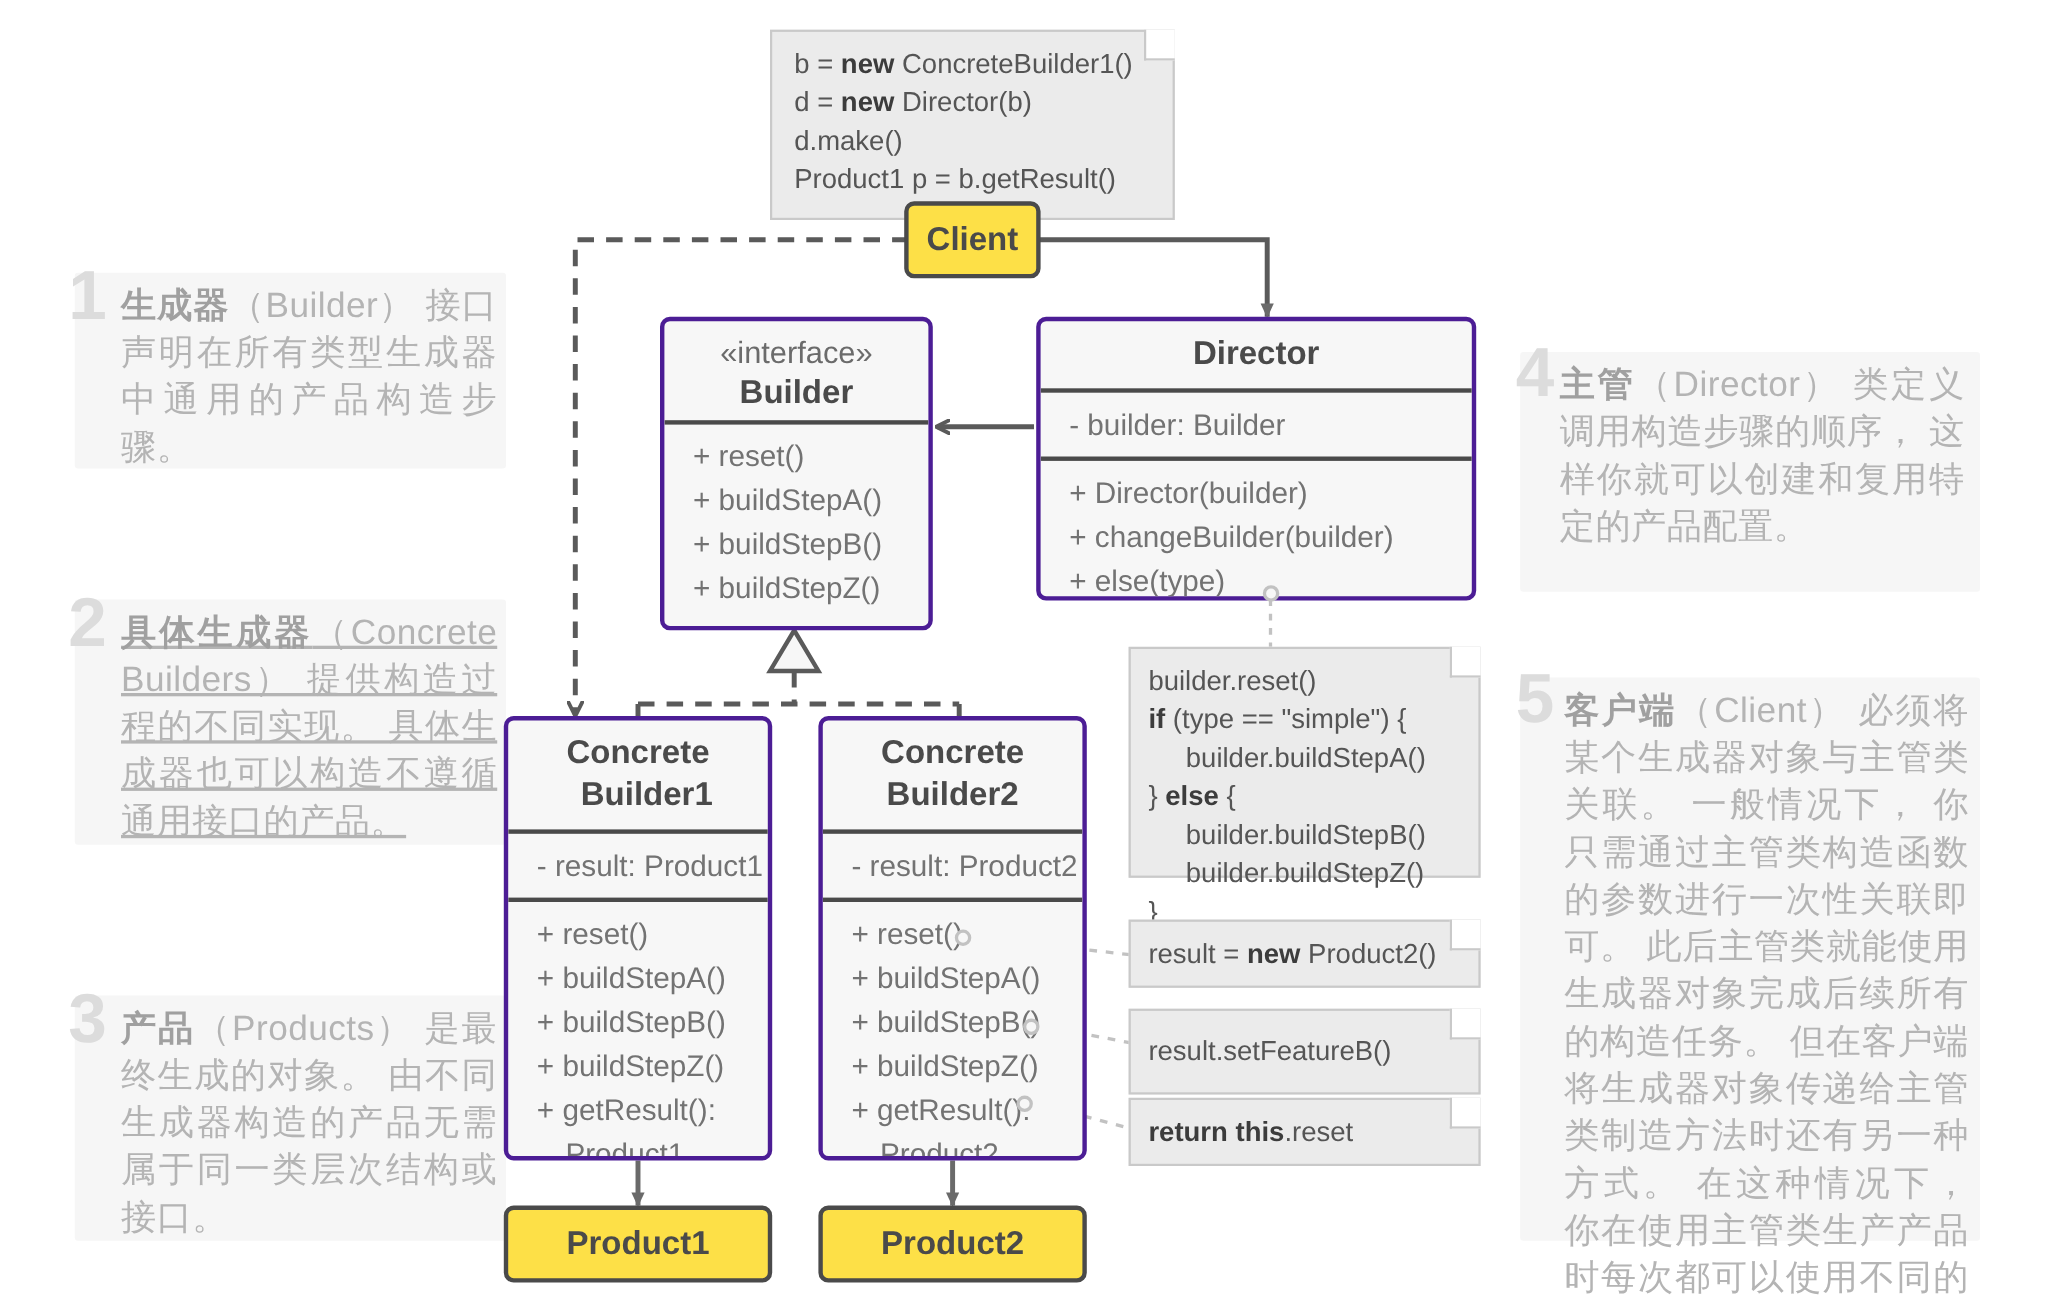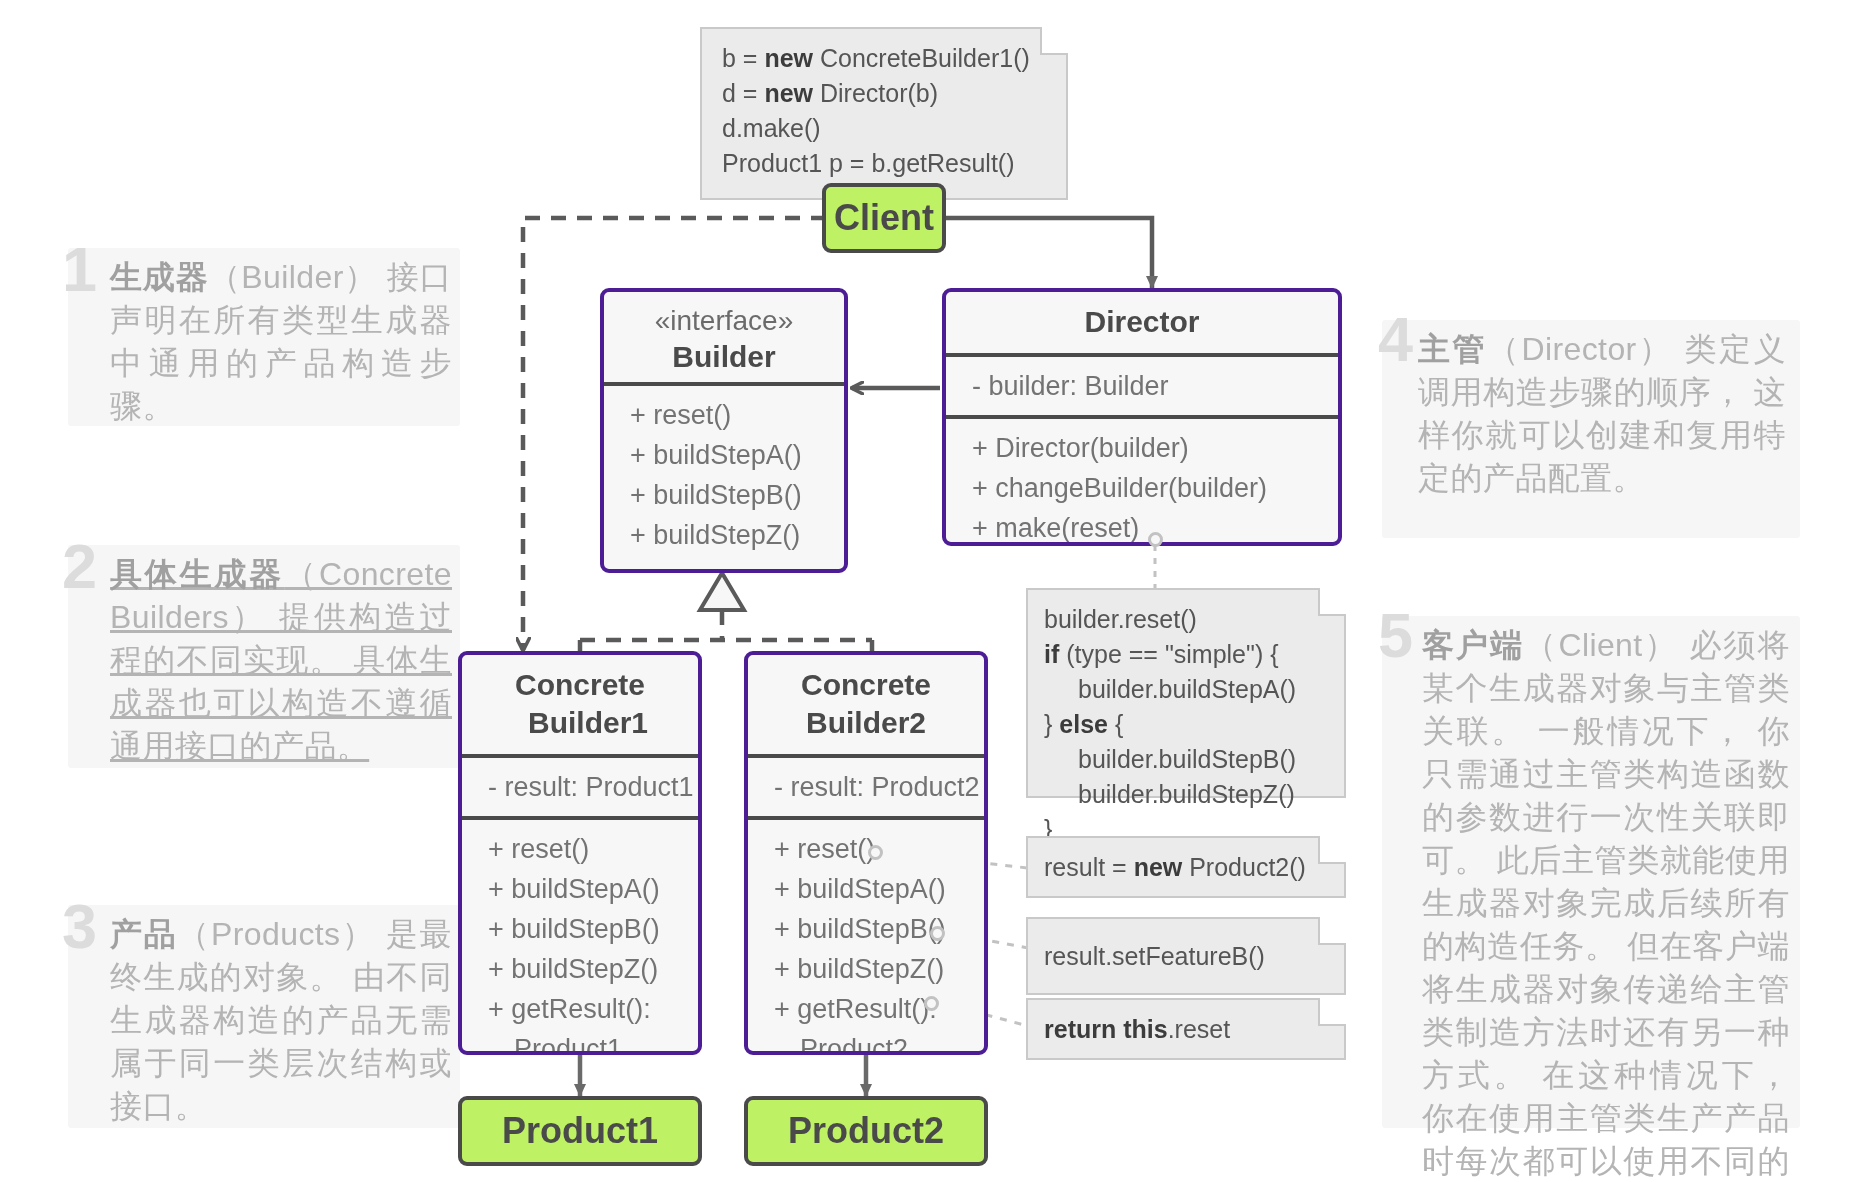--- a/index.html
+++ b/index.html
@@ -42,23 +42,23 @@
   .cls .row{
     color:#737373;font-size:27px;line-height:40px;
     padding:0 26px;white-space:nowrap;position:relative;
   }
   .cls .pad{padding-top:9px;padding-bottom:9px;}
   .row .cont{padding-left:26px;}
 
   
   .simplebox{
     position:absolute;box-sizing:border-box;
-    border:4px solid #4a4a4a;border-radius:9px;background:#bef264;
+    border:4px solid #4a4a4a;border-radius:9px;background:#fde047;
     display:flex;align-items:center;justify-content:center;
-    font-weight:bold;color:#4a4a4a;font-size:36px;
+    font-weight:bold;color:#4a4a4a;font-size:30px;
   }
 
   
   .note{
     position:absolute;box-sizing:border-box;
     background:#ebebeb;border:2px solid #c9c9c9;
     color:#555;font-size:25px;line-height:35px;
     padding:12px 16px;
   }
   .note .fold{
@@ -182,21 +182,21 @@
   <div class="cls" style="left:942px;top:288px;width:400px;height:258px;">
     <div class="sect">
       <div class="title">Director</div>
     </div>
     <div class="sect pad">
       <div class="row">- builder: Builder</div>
     </div>
     <div class="sect pad">
       <div class="row">+ Director(builder)</div>
       <div class="row">+ changeBuilder(builder)</div>
-      <div class="row"><span>+ make(reset)</span></div>
+      <div class="row"><span>+ else(type)</span></div>
     </div>
   </div>
   <div class="dot" style="left:1148px;top:532px;"></div>
 
   <div class="cls" style="left:458px;top:651px;width:244px;height:404px;">
     <div class="sect">
       <div class="title" style="padding-bottom:0;">Concrete</div>
       <div class="title" style="padding-top:0;margin-left:16px;">Builder1</div>
     </div>
     <div class="sect pad">

